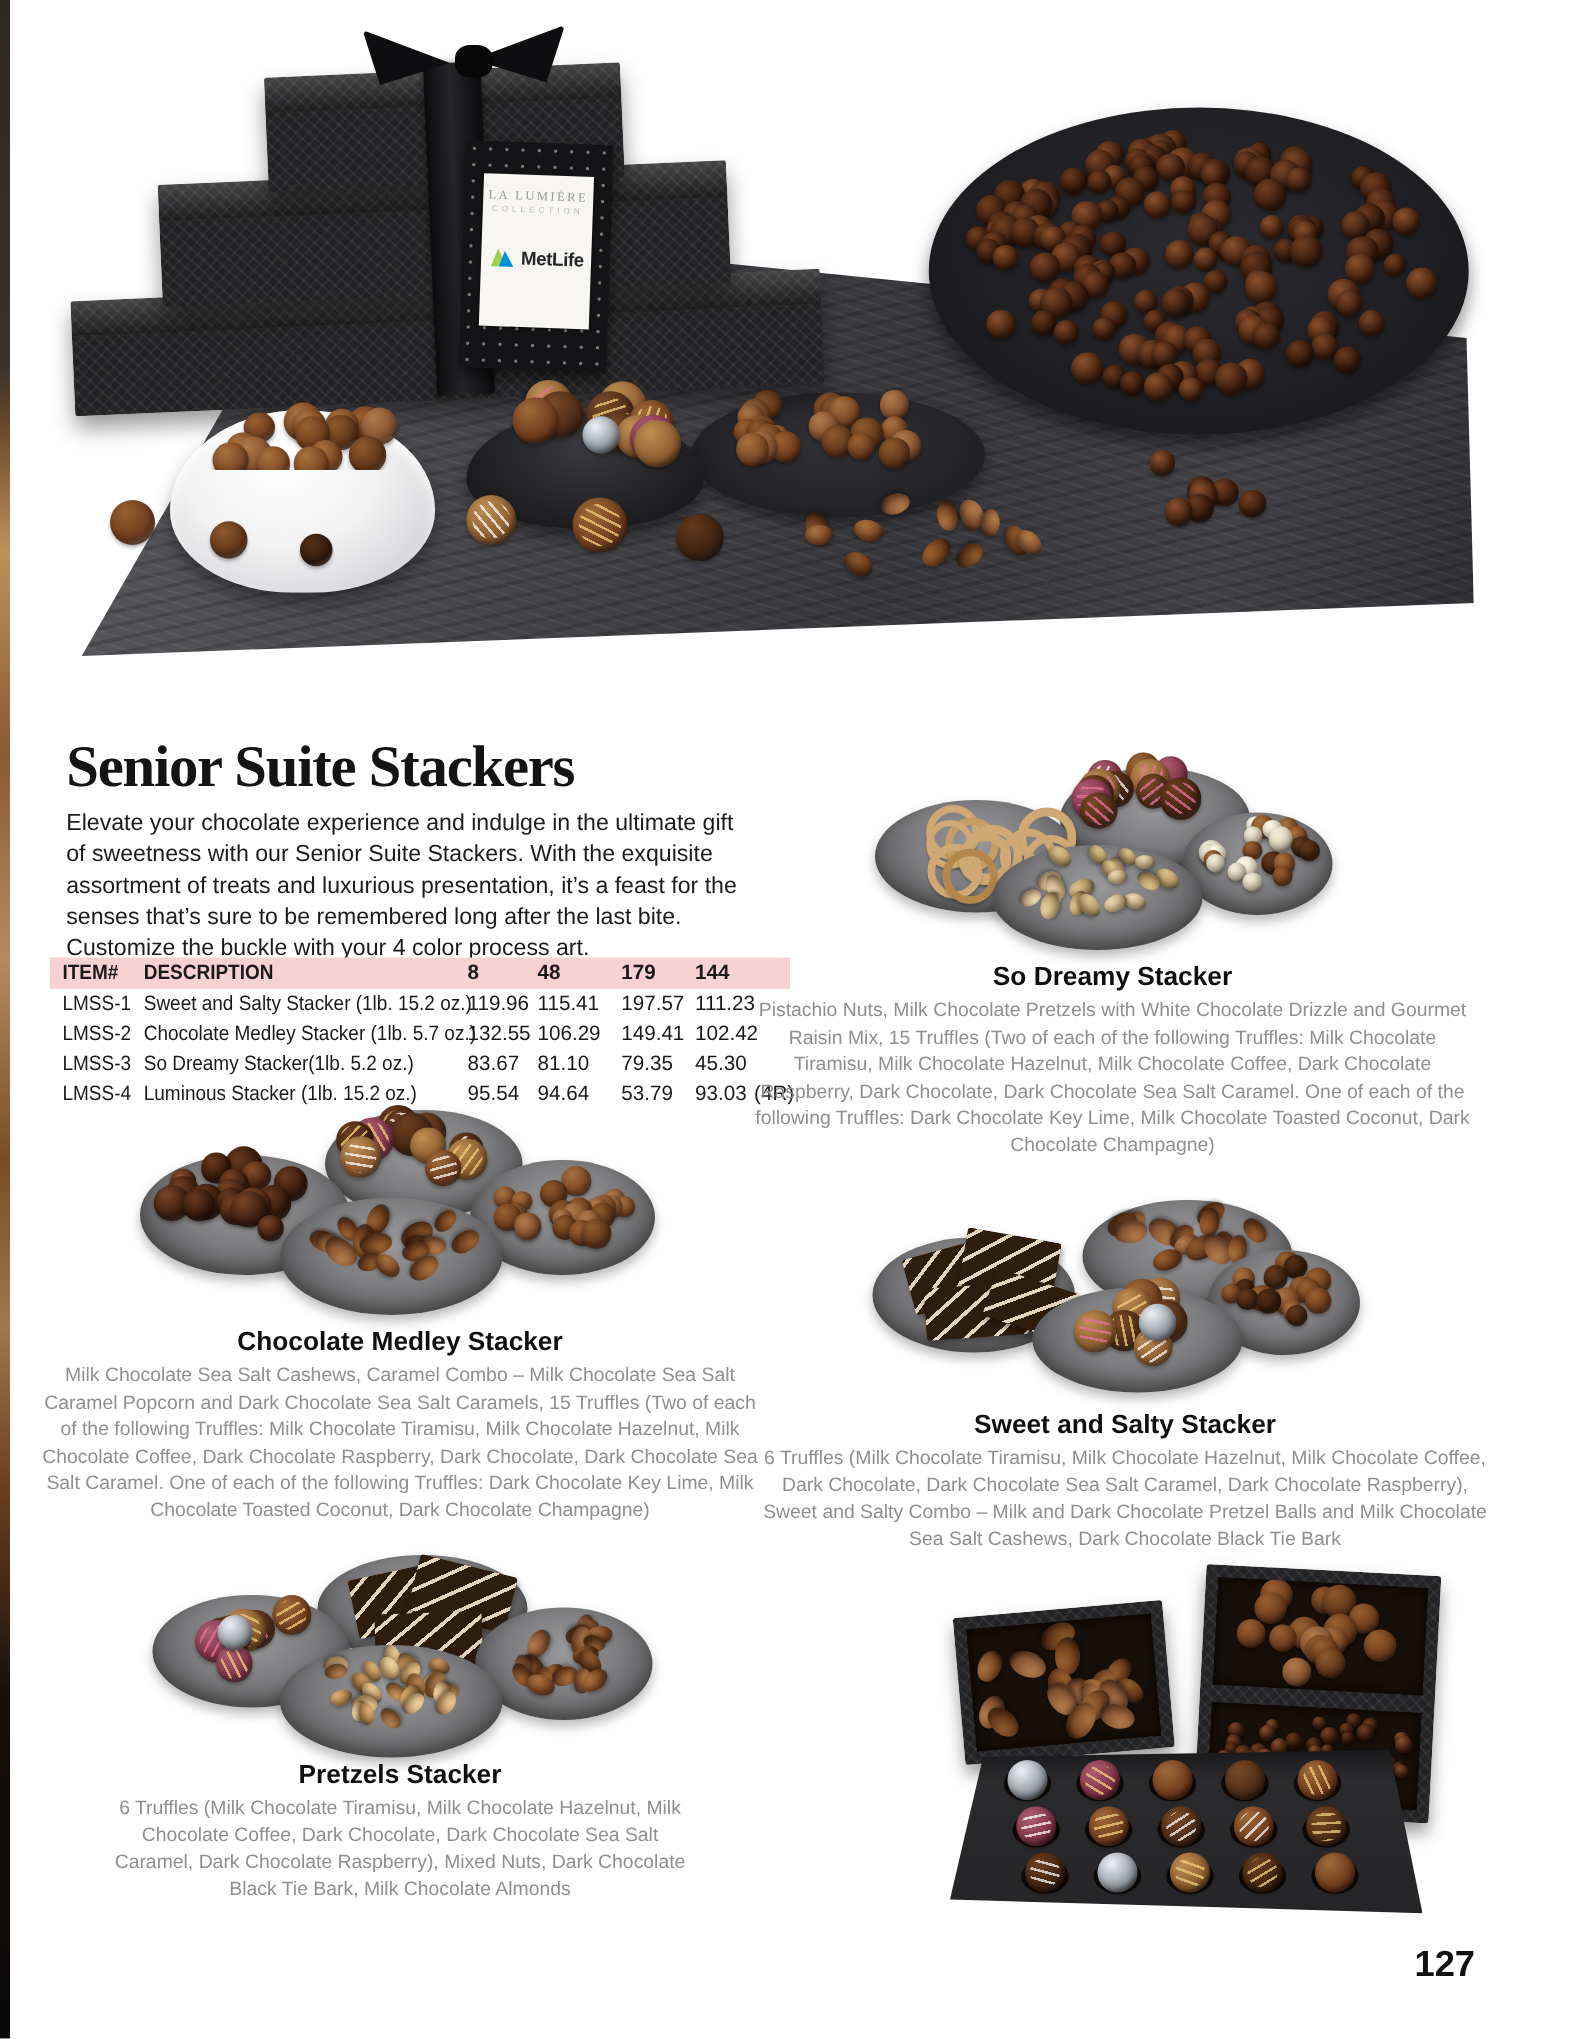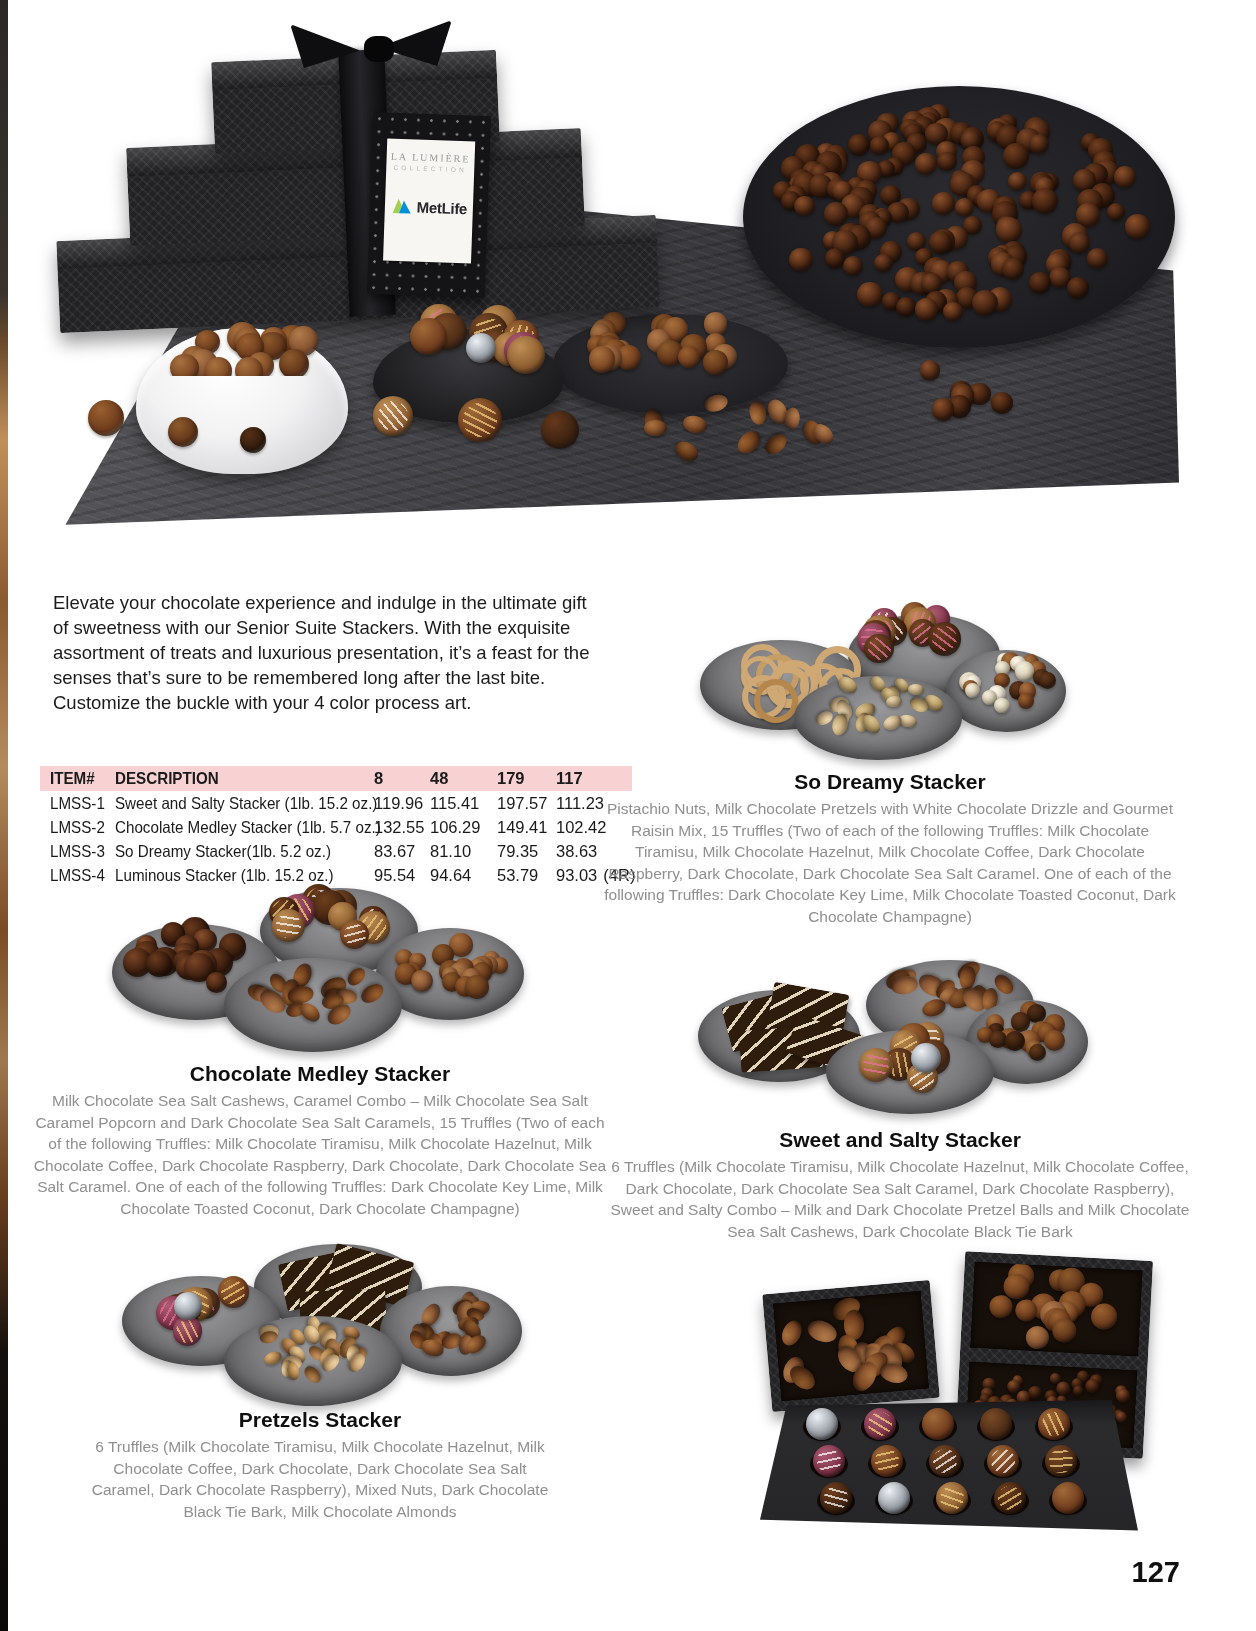--- a/index.html
+++ b/index.html
@@ -387,31 +387,32 @@
         <div class="ball" style="left: 920.486px; top: 366.925px; width: 22.1177px; height: 22.1177px; background: radial-gradient(circle at 35% 28%, rgb(114, 63, 32) 0%, rgb(53, 26, 12) 62%, rgba(0, 0, 0, 0.4) 100%);"></div>
         <div class="ball" style="left: 902.627px; top: 367.991px; width: 23.5185px; height: 23.5185px; background: radial-gradient(circle at 35% 28%, rgb(138, 80, 44) 0%, rgb(65, 32, 15) 62%, rgba(0, 0, 0, 0.4) 100%);"></div>
         <div class="ball" style="left: 902.583px; top: 368.886px; width: 22.9777px; height: 22.9777px; background: radial-gradient(circle at 35% 28%, rgb(138, 80, 44) 0%, rgb(65, 32, 15) 62%, rgba(0, 0, 0, 0.4) 100%);"></div>
         <div class="ball" style="left: 943.495px; top: 376.11px; width: 21.5523px; height: 21.5523px; background: radial-gradient(circle at 35% 28%, rgb(114, 63, 32) 0%, rgb(53, 26, 12) 62%, rgba(0, 0, 0, 0.4) 100%);"></div>
         <div class="ball" style="left: 899.572px; top: 378.605px; width: 23.4125px; height: 23.4125px; background: radial-gradient(circle at 35% 28%, rgb(106, 58, 30) 0%, rgb(46, 22, 10) 62%, rgba(0, 0, 0, 0.4) 100%);"></div>
         <div class="ball" style="left: 883.535px; top: 382.114px; width: 22.7712px; height: 22.7712px; background: radial-gradient(circle at 35% 28%, rgb(138, 80, 44) 0%, rgb(65, 32, 15) 62%, rgba(0, 0, 0, 0.4) 100%);"></div>
       </div>
   </div>
 
   <div class="intro">
+    <h1>Senior Suite Stackers</h1>
     <p>Elevate your chocolate experience and indulge in the ultimate gift of sweetness with our Senior Suite Stackers. With the exquisite assortment of treats and luxurious presentation, it’s a feast for the senses that’s sure to be remembered long after the last bite. Customize the buckle with your 4 color process art.</p>
   </div>
 
   <div class="ptable">
     <div class="tr thead">
       <span class="c item">ITEM#</span>
       <span class="c desc">DESCRIPTION</span>
       <span class="c">8</span>
       <span class="c">48</span>
       <span class="c">179</span>
-      <span class="c">117</span>
+      <span class="c">144</span>
     </div>
     <div class="tr">
       <span class="c item">LMSS-1</span>
       <span class="c desc">Sweet and Salty Stacker (1lb. 15.2 oz.)</span>
       <span class="c">119.96</span>
       <span class="c">115.41</span>
       <span class="c">197.57</span>
       <span class="c pl">
           <span>111.23</span>
           <span></span>
@@ -428,21 +429,21 @@
           <span></span>
         </span>
     </div>
     <div class="tr">
       <span class="c item">LMSS-3</span>
       <span class="c desc">So Dreamy Stacker(1lb. 5.2 oz.)</span>
       <span class="c">83.67</span>
       <span class="c">81.10</span>
       <span class="c">79.35</span>
       <span class="c pl">
-          <span>38.63</span>
+          <span>45.30</span>
           <span></span>
         </span>
     </div>
     <div class="tr">
       <span class="c item">LMSS-4</span>
       <span class="c desc">Luminous Stacker (1lb. 15.2 oz.)</span>
       <span class="c">95.54</span>
       <span class="c">94.64</span>
       <span class="c">53.79</span>
       <span class="c pl">

